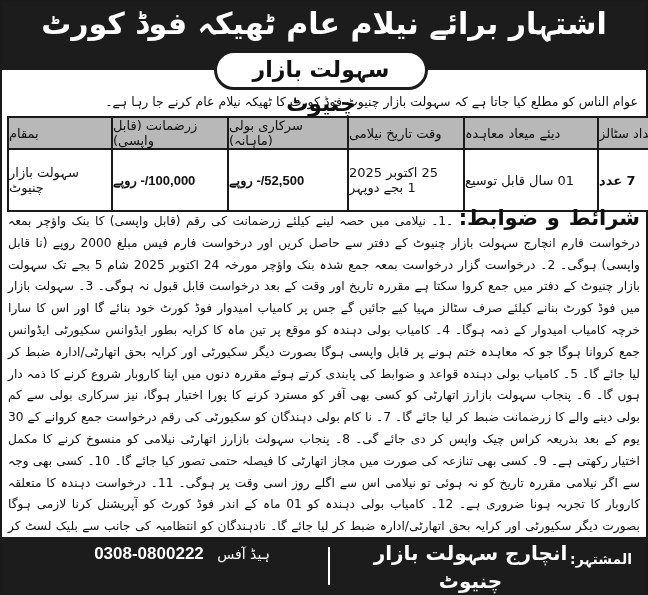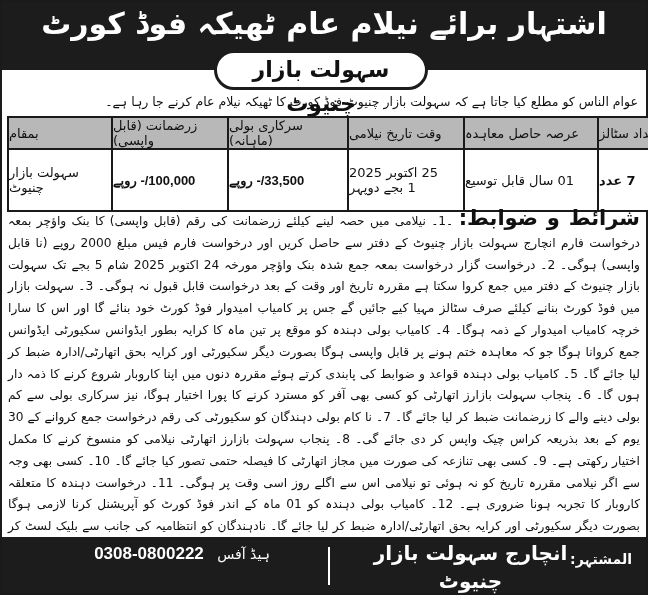--- a/index.html
+++ b/index.html
@@ -49,34 +49,34 @@
       <col style="width:96px">
         <col style="width:134px">
         <col style="width:116px">
       <col style="width:120px">
         <col style="width:116px">
         <col style="width:104px">
     </colgroup>
     <tbody>
         <tr>
       <th>تعداد سٹالز</th>
-      <th>عرصہ حاصل معاہدہ</th>
+      <th>دیئے میعاد معاہدہ</th>
       <th>وقت تاریخ نیلامی</th>
       <th>سرکاری بولی (ماہانہ)</th>
       <th>زرضمانت (قابل واپسی)</th>
       <th>بمقام</th>
     </tr>
     <tr>
       <td class="big">7 عدد</td>
       <td>01 سال قابل توسیع</td>
       <td>
         <div>25 اکتوبر 2025</div>
         <div>1 بجے دوپہر</div>
       </td>
-      <td class="num">33,500/- روپے</td>
+      <td class="num">52,500/- روپے</td>
       <td class="num">100,000/- روپے</td>
       <td>سہولت بازار چنیوٹ</td>
     </tr>
   </tbody>
     </table>
 
   <div class="terms">
     <span class="terms-title">شرائط و ضوابط:</span>
     <span>۔1۔ نیلامی میں حصہ لینے کیلئے زرضمانت کی رقم (قابل واپسی) کا بنک واؤچر بمعہ درخواست فارم انچارج سہولت بازار چنیوٹ کے دفتر سے حاصل کریں اور درخواست فارم فیس مبلغ 2000 روپے (نا قابل واپسی) ہوگی۔ 2۔ درخواست گزار درخواست بمعہ جمع شدہ بنک واؤچر مورخہ 24 اکتوبر 2025 شام 5 بجے تک سہولت بازار چنیوٹ کے دفتر میں جمع کروا سکتا ہے مقررہ تاریخ اور وقت کے بعد درخواست قابل قبول نہ ہوگی۔ 3۔ سہولت بازار میں فوڈ کورٹ بنانے کیلئے صرف سٹالز مہیا کیے جائیں گے جس پر کامیاب امیدوار فوڈ کورٹ خود بنائے گا اور اس کا سارا خرچہ کامیاب امیدوار کے ذمہ ہوگا۔ 4۔ کامیاب بولی دہندہ کو موقع پر تین ماہ کا کرایہ بطور ایڈوانس سکیورٹی ایڈوانس جمع کروانا ہوگا جو کہ معاہدہ ختم ہونے پر قابل واپسی ہوگا بصورت دیگر سکیورٹی اور کرایہ بحق اتھارٹی/ادارہ ضبط کر لیا جائے گا۔ 5۔ کامیاب بولی دہندہ قواعد و ضوابط کی پابندی کرتے ہوئے مقررہ دنوں میں اپنا کاروبار شروع کرنے کا ذمہ دار ہوں گا۔ 6۔ پنجاب سہولت بازارز اتھارٹی کو کسی بھی آفر کو مسترد کرنے کا پورا اختیار ہوگا، نیز سرکاری بولی سے کم بولی دینے والے کا زرضمانت ضبط کر لیا جائے گا۔ 7۔ نا کام بولی دہندگان کو سکیورٹی کی رقم درخواست جمع کروانے کے 30 یوم کے بعد بذریعہ کراس چیک واپس کر دی جائے گی۔ 8۔ پنجاب سہولت بازارز اتھارٹی نیلامی کو منسوخ کرنے کا مکمل اختیار رکھتی ہے۔ 9۔ کسی بھی تنازعہ کی صورت میں مجاز اتھارٹی کا فیصلہ حتمی تصور کیا جائے گا۔ 10۔ کسی بھی وجہ سے اگر نیلامی مقررہ تاریخ کو نہ ہوئی تو نیلامی اس سے اگلے روز اسی وقت پر ہوگی۔ 11۔ درخواست دہندہ کا متعلقہ کاروبار کا تجربہ ہونا ضروری ہے۔ 12۔ کامیاب بولی دہندہ کو 01 ماہ کے اندر فوڈ کورٹ کو آپریشنل کرنا لازمی ہوگا بصورت دیگر سکیورٹی اور کرایہ بحق اتھارٹی/ادارہ ضبط کر لیا جائے گا۔ نادہندگان کو انتظامیہ کی جانب سے بلیک لسٹ کر دیا جائے گا۔ 13۔ کامیاب بولی دہندہ اتھارٹی کے SOPs کے مطابق فوڈ کورٹ تیار کرنے کا پابند ہوگا۔ 14۔ دیگر شرائط و ضوابط کے لئے نیچے دیئے گئے نمبر پر رابطہ کریں۔</span>
   </div>

